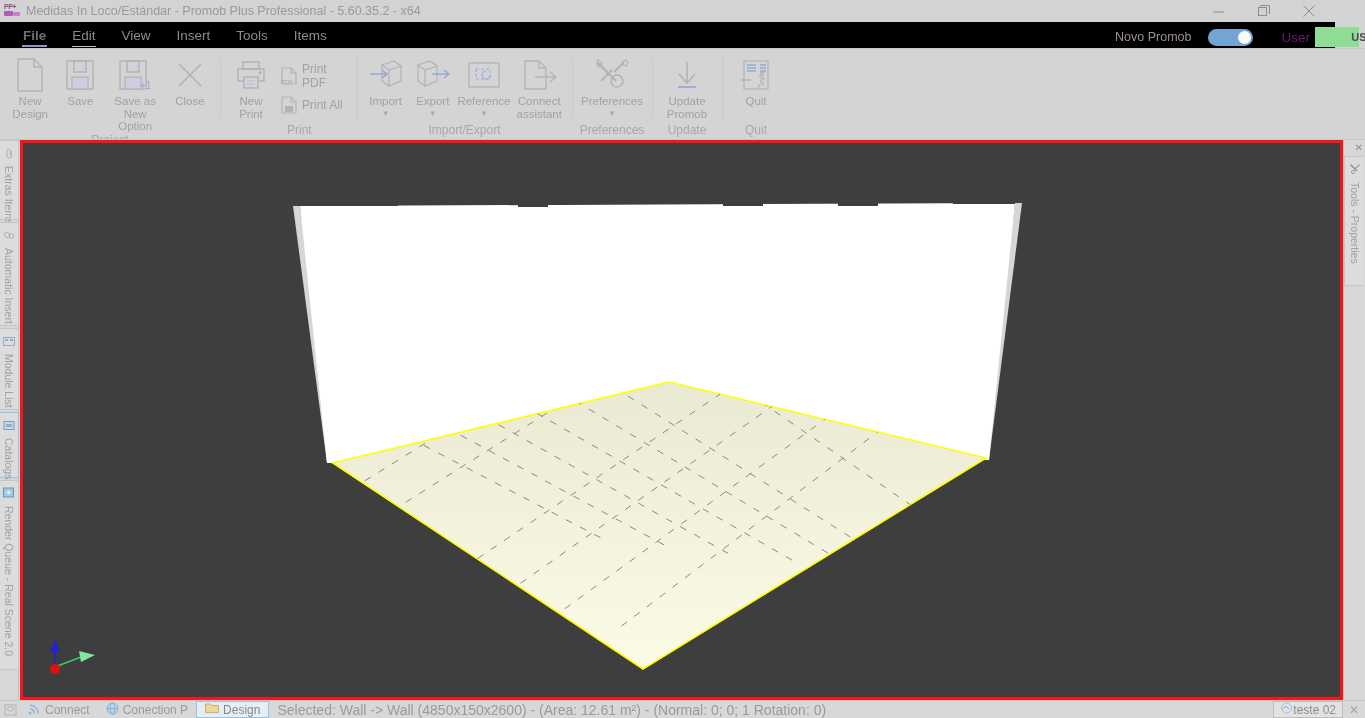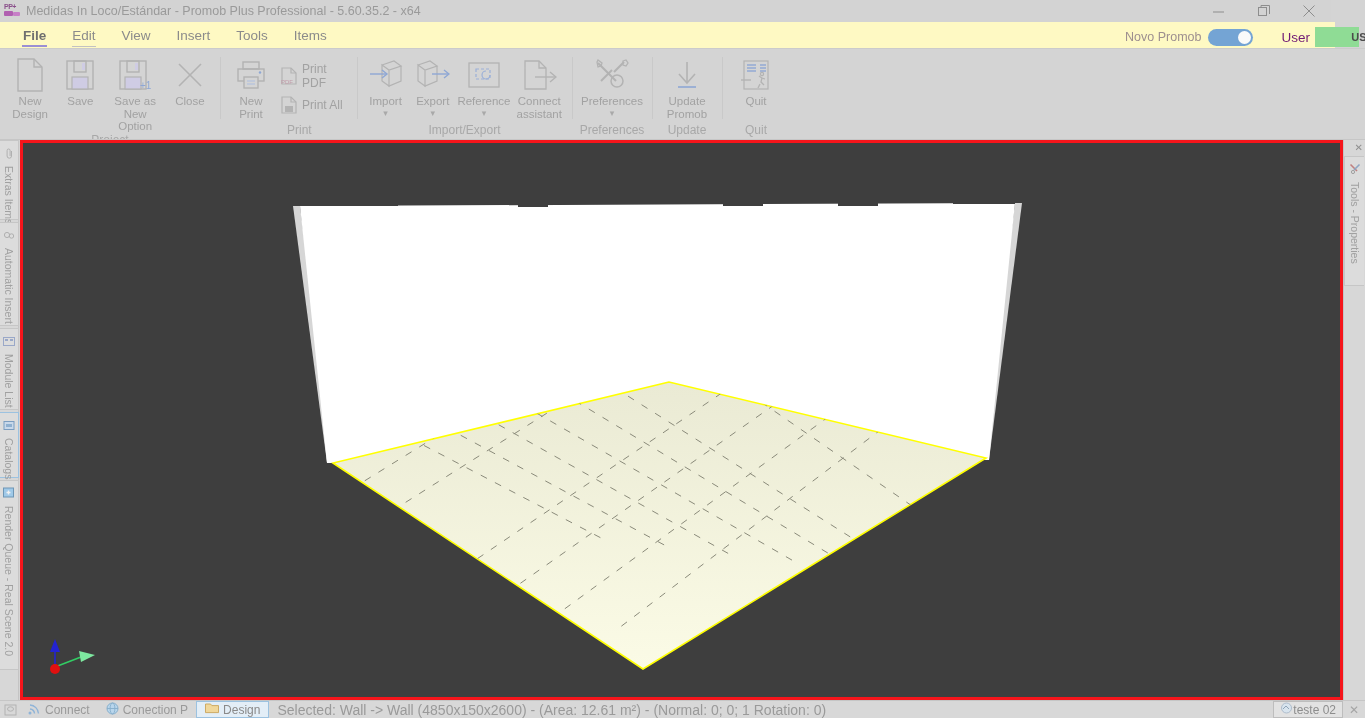--- a/index.html
+++ b/index.html
@@ -53,21 +53,21 @@
     width: 45px; height: 22px;
     display: flex; align-items: center; justify-content: center;
     color: #8d8d8d; font-size: 13px;
   }
   .winbtn svg { display:block; }
 
   
   .menubar {
     position: absolute; left: 0; top: 22px;
     width: 1335px; height: 26px;
-    background: #fef9c3;
+    background: #000000;
     display: flex; align-items: flex-end;
     padding-left: 10px;
   }
   .menuitem {
     position: relative;
     font-size: 13.5px;
     color: #8b8b8b;
     padding: 0 13px 5px 13px;
     line-height: 15px;
   }
@@ -79,21 +79,21 @@
   .menuitem.edit::after {
     content: ""; position: absolute; left: 13px; right: 13px; bottom: 1px;
     height: 1.5px; background: #c2c2c2;
   }
 
   
   .topright {
     position: absolute; right: 0; top: 24px;
     height: 26px; display: flex; align-items: center;
   }
-  .novo-label { font-size: 12.5px; color: #9d8f8f; margin-right: 7px; }
+  .novo-label { font-size: 12.5px; color: #9d8f8f; margin-right: 17px; }
   .toggle {
     width: 45px; height: 17px; border-radius: 9px;
     background: #74a4d4; position: relative; margin-right: 28px;
   }
   .toggle .knob {
     position: absolute; right: 2px; top: 2px;
     width: 13px; height: 13px; border-radius: 50%;
     background: #fafafa;
   }
   .user-label { font-size: 13.5px; color: #701a75; margin-right: 5px; }

